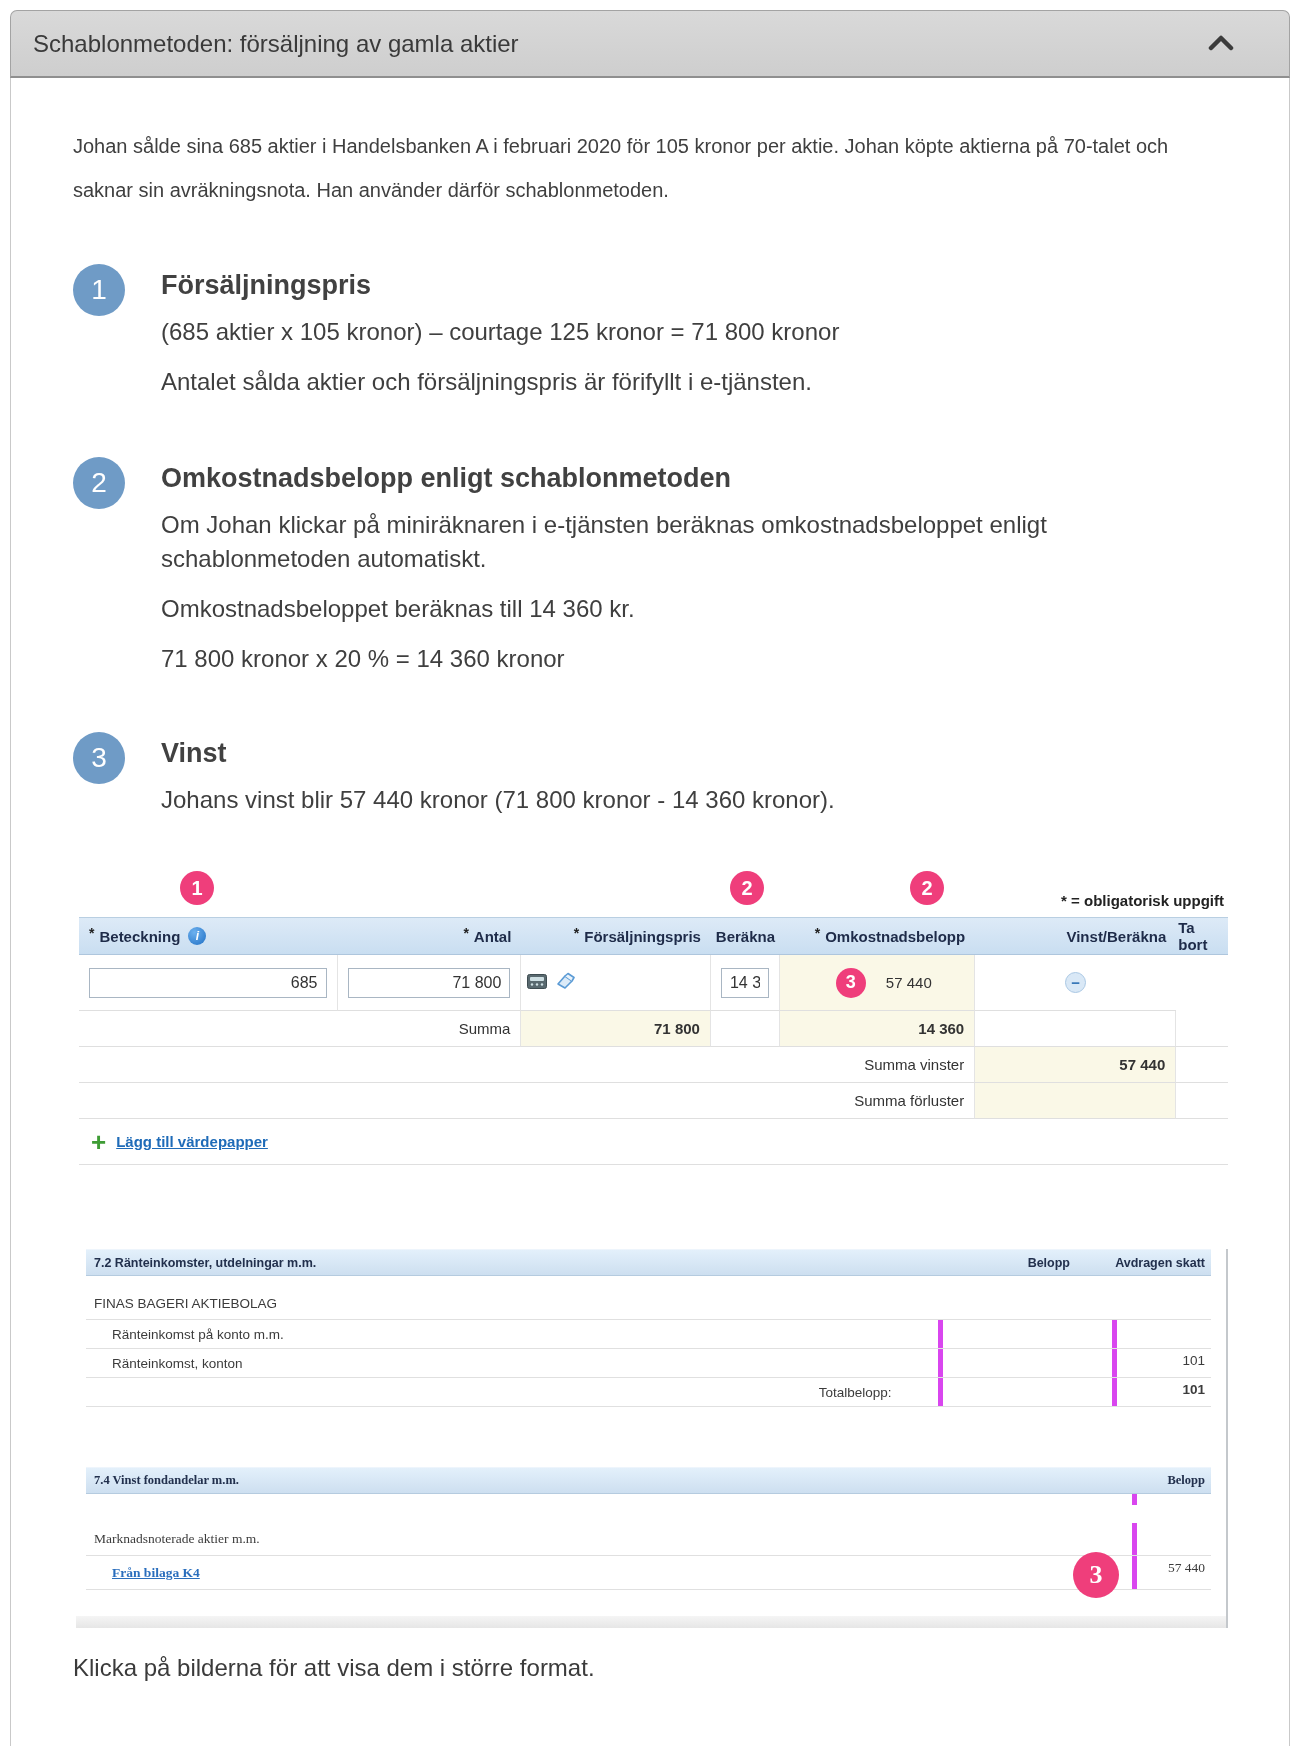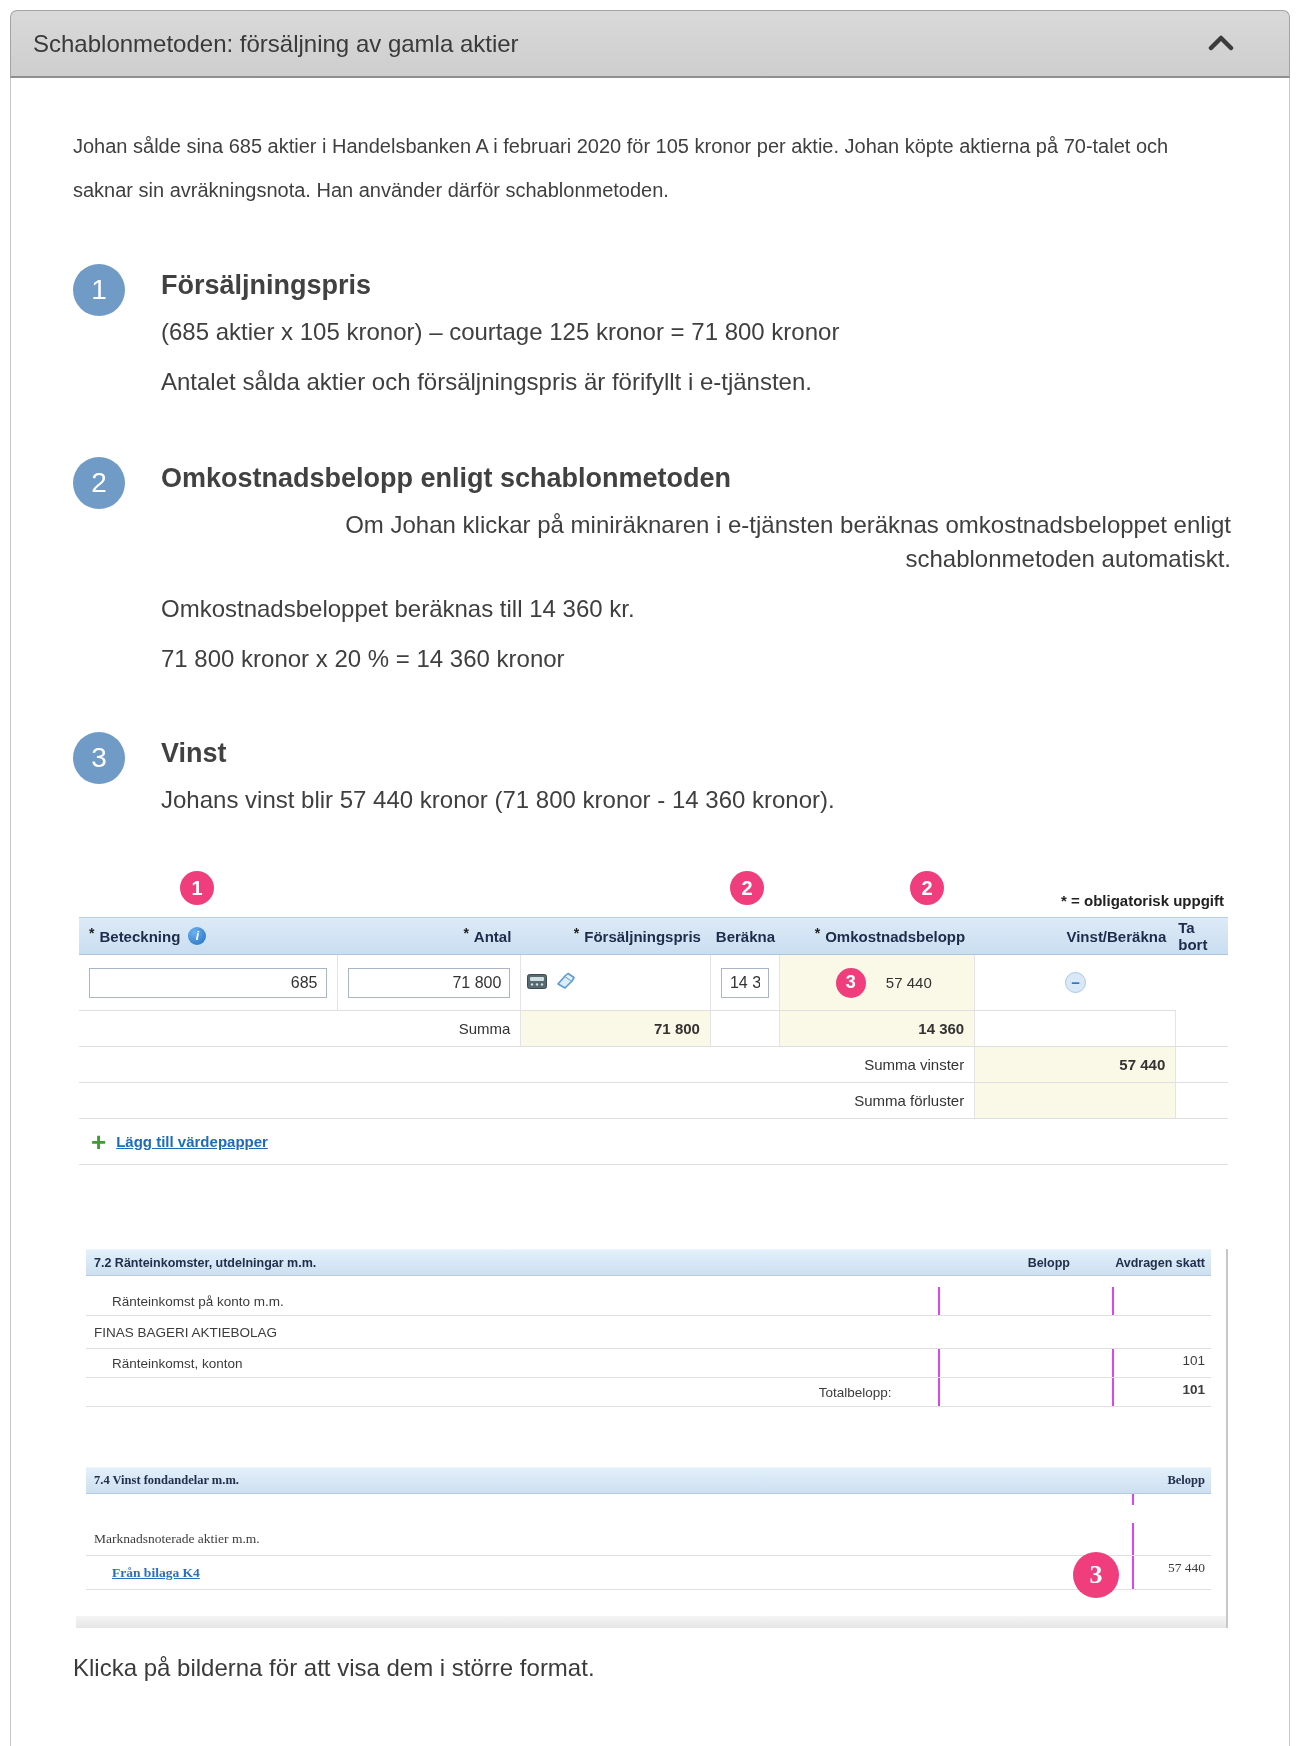--- a/index.html
+++ b/index.html
@@ -42,21 +42,21 @@
   .step-3 { margin-top:54px; }
   .step-circle {
     flex:0 0 52px; width:52px; height:52px; border-radius:50%;
     background:#6f9bc6; color:#fff; font-size:28px;
     display:flex; align-items:center; justify-content:center;
     margin-top:2px;
   }
   .step-content { margin-left:36px; }
   .step-title { font-size:27px; font-weight:700; color:#414141; padding-top:8px; }
   .step-content p { font-size:24px; line-height:34px; color:#3f3f3f; margin-top:16px; }
-  .step-content p.first { margin-top:14px;text-align:right; }
+  .step-content p.first { margin-top:14px; }
 
   
   .shot1 {
     position:relative; margin:44px 0 0 68px; width:1149px;
     font-family:"Liberation Sans", sans-serif;
     cursor:pointer;
   }
   .annot-strip { position:relative; height:56px; }
   .pbadge {
     background:#ef3e7b; color:#fff; border-radius:50%;
@@ -136,21 +136,21 @@
     border-top:1px solid #eef5fc; border-bottom:1px solid #b5cbdf;
     height:27px; align-items:center;
     font-size:12.5px; font-weight:700; color:#22304d;
   }
   .t72 .thead, .t72 .trow { grid-template-columns:72.5% 15.5% 12%; }
   .t74 .thead, .t74 .trow { grid-template-columns:89.8% 10.2%;font-family:Liberation Serif, serif; }
   .trow { display:grid; align-items:center; min-height:29px; font-size:13.5px; color:#3c3c3c; }
   .tcell { padding:4px 8px; }
   .tspacer { height:11px; }
   .brd { border-bottom:1px solid #e0e0e0; }
-  .vline { border-left:2px solid #d946ef; align-self:stretch; display:flex; align-items:center;margin-left:36px; }
+  .vline { border-left:5px solid #d946ef; align-self:stretch; display:flex; align-items:center;margin-left:36px; }
   .ind { padding-left:26px; }
   .company-row { min-height:33px; font-size:13.5px; }
   .tot-label { text-align:right; padding-right:10px; }
   .tval { text-align:right; padding-right:6px; }
   .gap74 { height:44px; }
   .k4row { position:relative; min-height:34px; }
   .k4link { font-size:13.5px; font-weight:600; color:#2a6ebd; text-decoration:underline; cursor:pointer; }
   .pbadge.big {
     position:absolute; width:46px; height:46px; font-size:26px;
     right:92px; top:-4px; z-index:2;
@@ -318,31 +318,31 @@
 
   <div class="shot2">
 
     <div class="ttable t72">
       <div class="thead">
         <div class="tcell">7.2 Ränteinkomster, utdelningar m.m.</div>
         <div class="tcell tval">Belopp</div>
         <div class="tcell tval">Avdragen skatt</div>
       </div>
       <div class="tspacer"></div>
-      <div class="trow brd">
-        <div class="tcell ind">Ränteinkomst på konto m.m.</div>
-        <div class="tcell vline"></div>
-        <div class="tcell vline"></div>
-      </div>
       <div class="trow brd company-row">
         <div class="tcell">FINAS BAGERI AKTIEBOLAG</div>
         <div class="tcell"></div>
         <div class="tcell"></div>
       </div>
       <div class="trow brd">
+        <div class="tcell ind">Ränteinkomst på konto m.m.</div>
+        <div class="tcell vline"></div>
+        <div class="tcell vline"></div>
+      </div>
+      <div class="trow brd">
         <div class="tcell ind">Ränteinkomst, konton</div>
         <div class="tcell vline"></div>
         <div class="tcell vline tval" style="display:block;">101</div>
       </div>
       <div class="trow brd">
         <div class="tcell tot-label">Totalbelopp:</div>
         <div class="tcell vline"></div>
         <div class="tcell vline tval bold" style="display:block;">101</div>
       </div>
     </div>

